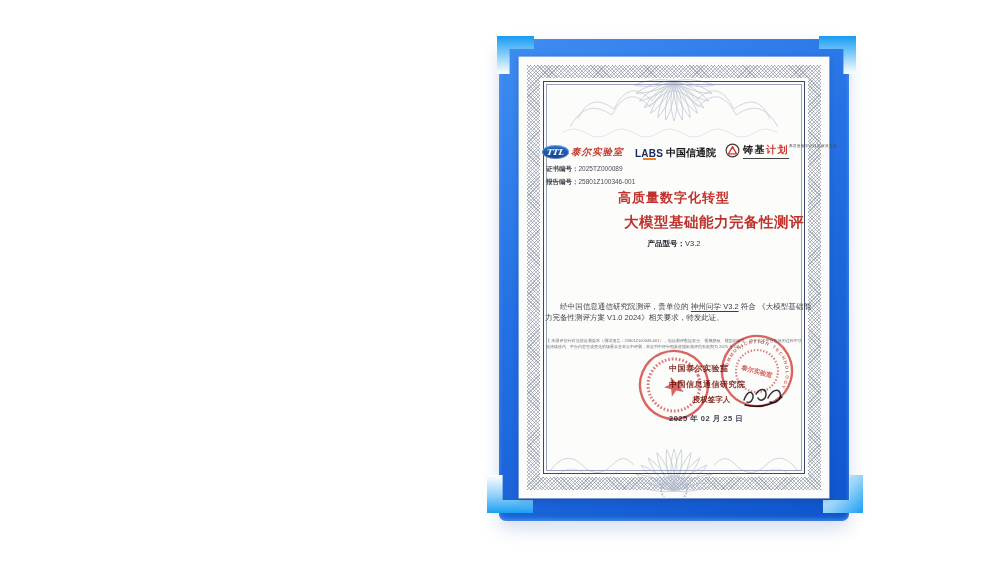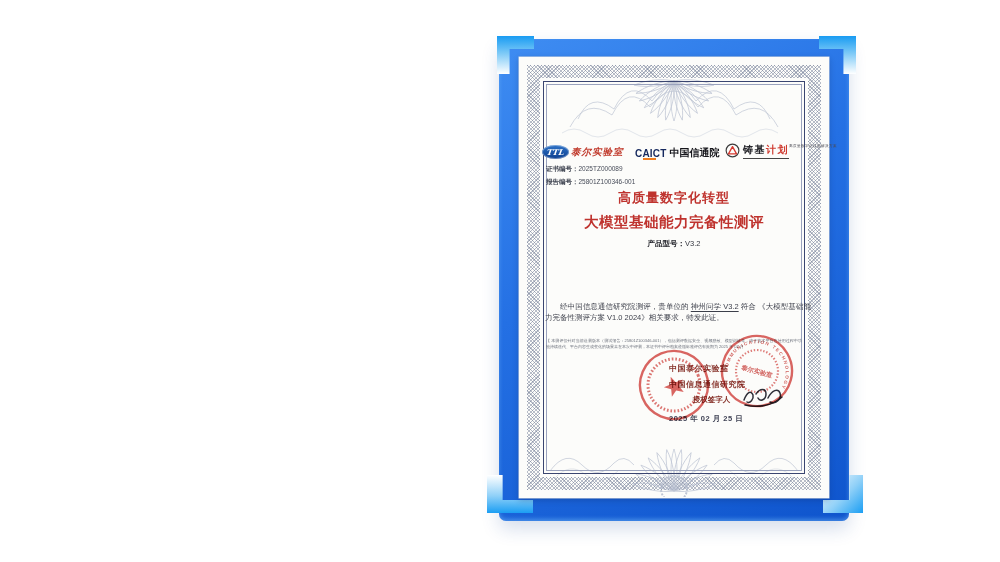--- a/index.html
+++ b/index.html
@@ -53,21 +53,21 @@
   .zhuji-text{display:flex;}
   .zhuji-title{font-size:10px;font-weight:900;letter-spacing:1.5px;border-bottom:.8px solid #444;padding-bottom:1px;white-space:nowrap;}
   .zhuji-dark{color:#26262b;}
   .zhuji-red{color:#cf3a2f;}
   .zhuji-tagline{font-size:3.6px;color:#4a4a52;letter-spacing:.4px;margin-top:1px;white-space:nowrap;}
 
   
   .numbers{position:absolute;left:27px;top:105px;font-size:6.5px;color:#474c59;line-height:13px;}
   .numbers b{font-weight:700;color:#3d424f;}
   .title1{position:absolute;left:0;top:132px;width:100%;text-align:center;font-size:13px;font-weight:800;color:#bf332e;letter-spacing:1px;}
-  .title2{position:absolute;left:0;top:156px;width:100%;text-align:center;font-size:14.5px;font-weight:800;color:#bf332e;letter-spacing:.5px;}
+  .title2{position:absolute;left:0;top:156px;width:100%;text-align:center;font-size:14.5px;font-weight:800;color:#bf332e;letter-spacing:.5px;padding-left:40px;}
   .fields{position:absolute;left:0;top:180px;width:100%;text-align:center;font-size:7.5px;line-height:13px;color:#34363f;}
   .fields b{color:#1f2027;}
   .body-text{position:absolute;left:26px;top:244px;width:266px;font-size:7.5px;line-height:1.5;color:#3c3f4a;text-align:justify;text-indent:15px;}
   .body-text .uline{text-decoration:underline;text-underline-offset:2px;}
   .footnote{position:absolute;left:27px;top:281px;width:256px;font-size:4px;line-height:1.55;color:#6a6f7a;text-align:justify;}
 
   
   .seal{position:absolute;mix-blend-mode:multiply;opacity:.8;}
   .seal-left{left:118px;top:291px;width:74px;height:74px;transform:rotate(-22deg);}
   .seal-right{left:200px;top:276px;width:76px;height:76px;transform:rotate(15deg);}
@@ -143,21 +143,21 @@
     <div class="inner-border"></div>
     <div class="inner-border2"></div>
 
     <div class="logo ttl-logo">
       <span class="ttl-oval">
           <i>TTL</i>
         </span>
       <span class="ttl-name">泰尔实验室</span>
     </div>
     <div class="logo caict-logo">
-      <span class="caict-abbr"><span>CAICT</span><span class="caict-bar"></span></span>
+      <span class="caict-abbr"><span>LABS</span><span class="caict-bar"></span></span>
       <span class="caict-name">中国信通院</span>
     </div>
     <div class="logo zhuji-logo">
       <svg width="15" height="15" viewBox="0 0 16 16">
         <circle cx="8" cy="8" r="6.8" fill="none" stroke="#3a3a3a" stroke-width="1.2"></circle>
         <path d="M8 3.8 L12.3 11.6 H3.7 Z" fill="none" stroke="#d6392f" stroke-width="1.4" stroke-linejoin="round"></path>
       </svg>
       <span class="zhuji-text">
         <span class="zhuji-title"><b class="zhuji-dark">铸基</b><b class="zhuji-red">计划</b></span>
         <span class="zhuji-tagline">高质量数字化转型解决方案</span>

